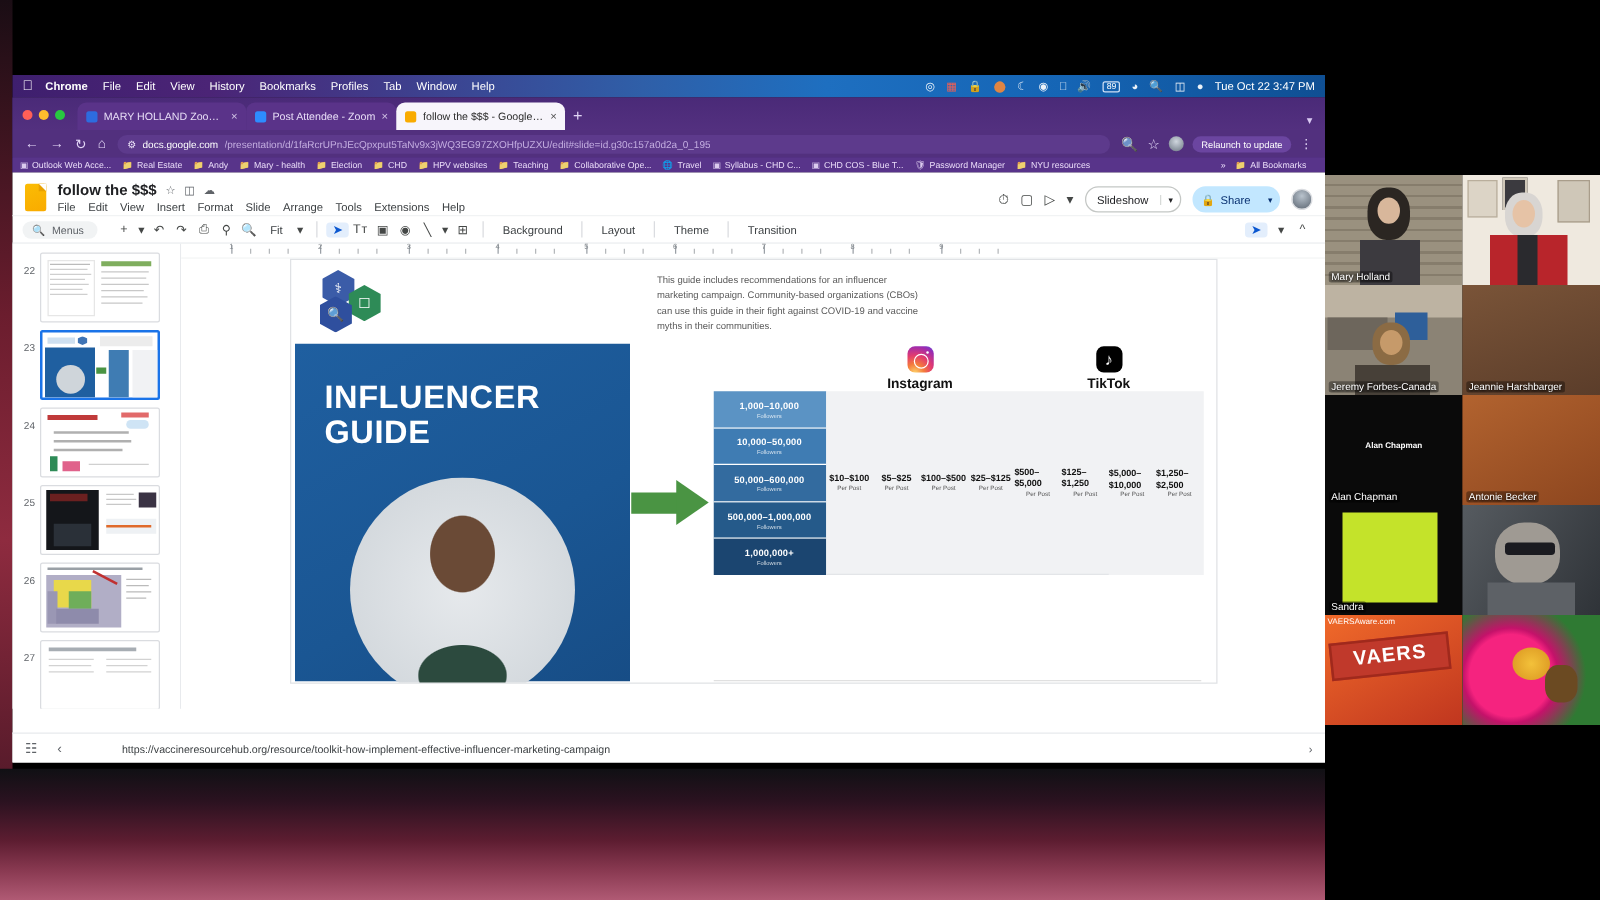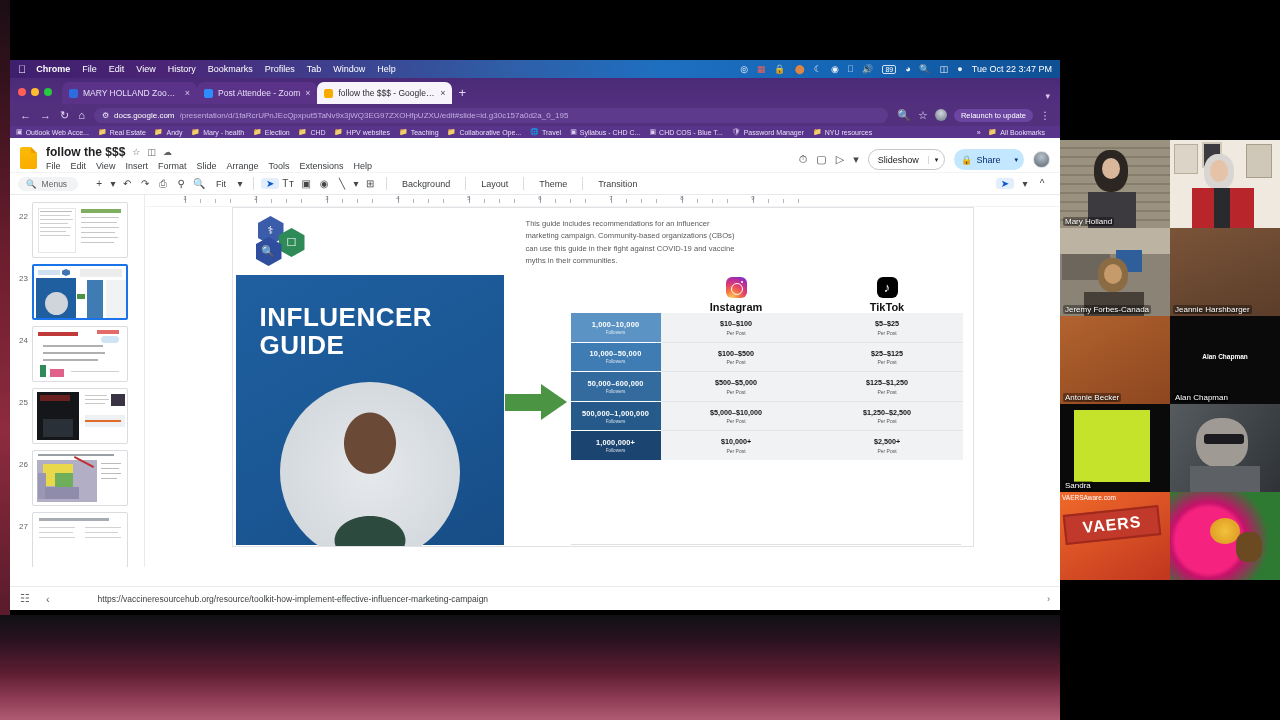--- a/index.html
+++ b/index.html
@@ -166,21 +166,21 @@
   .ig-icon:before { content:""; position:absolute; left:5.5px; top:5.5px; width:10px; height:10px;
     border:1.8px solid #fff; border-radius:50%; }
   .ig-icon:after { content:""; position:absolute; right:3.5px; top:3.5px; width:2.4px; height:2.4px;
     background:#fff; border-radius:50%; }
   .tt-icon { width:21px; height:21px; border-radius:6px; background:#000; position:relative;
     margin-bottom:3px; display:flex; align-items:center; justify-content:center;
     color:#fff; font-size:13px; line-height:1; }
   .pt-hlabel { font-size:11px; font-weight:bold; color:#111;text-align:center; }
   .pt-body { position:absolute; left:0; top:0; width:392px; height:147px; display:flex; }
   .pt-left { width:90px; display:flex; flex-direction:column; }
-  .pt-right { flex:1; background:#f1f2f4; display:flex; flex-direction:column; }
+  .pt-right { flex:1; background:#f1f2f4; display:flex; flex-direction:row; }
   .tier { flex:1; display:flex; flex-direction:column; align-items:center; justify-content:center;
     color:#fff; border-bottom:1px solid #ffffff; }
   .tier:last-child { border-bottom:none; }
   .tier-main { font-size:7.4px; font-weight:bold; letter-spacing:.2px; }
   .tier-sub { font-size:4.6px; opacity:.78; margin-top:1px; }
   .prow { flex:1; display:flex; border-bottom:1px solid #e3e5e8; }
   .prow:last-child { border-bottom:none; }
   .pcell { flex:1; display:flex; flex-direction:column; align-items:center; justify-content:center; }
   .pc-main { font-size:7.2px; font-weight:bold; color:#111; }
   .pc-sub { font-size:5px; color:#555; margin-top:1.5px; }
@@ -682,30 +682,20 @@
                   <div class="prow">
                     <div class="pcell">
                       <span class="pc-main">$5,000–$10,000</span>
                       <span class="pc-sub">Per Post</span>
                     </div>
                     <div class="pcell">
                       <span class="pc-main">$1,250–$2,500</span>
                       <span class="pc-sub">Per Post</span>
                     </div>
                   </div>
-                  <div class="prow">
-                    <div class="pcell">
-                      <span class="pc-main">$10,000+</span>
-                      <span class="pc-sub">Per Post</span>
-                    </div>
-                    <div class="pcell">
-                      <span class="pc-main">$2,500+</span>
-                      <span class="pc-sub">Per Post</span>
-                    </div>
-                  </div>
                 </div>
               </div>
             </div>
 
             <div class="rule"></div>
 
           </div>
         </div>
       </div>
     </div>
@@ -747,28 +737,28 @@
       <div style="position:absolute;left:44px;top:36px;width:18px;height:20px;border-radius:50%;background:#c69a6a"></div>
       <div style="position:absolute;left:24px;top:64px;width:60px;height:24px;background:#474038"></div>
       <span class="zname">Jeremy Forbes-Canada</span>
     </div>
 
     <div class="ztile" style="background:#6a4a33">
       <div style="position:absolute;inset:0;background:linear-gradient(160deg,#7a5438,#5b3d2a)"></div>
       <span class="zname">Jeannie Harshbarger</span>
     </div>
 
+    <div class="ztile" style="background:#0a0a0a">
+      <span class="zcenter-name">Alan Chapman</span>
+      <span class="zname">Alan Chapman</span>
+    </div>
+
     <div class="ztile" style="background:#a8592a">
       <div style="position:absolute;inset:0;background:linear-gradient(150deg,#b2632f,#8d461f)"></div>
       <span class="zname">Antonie Becker</span>
-    </div>
-
-    <div class="ztile" style="background:#0a0a0a">
-      <span class="zcenter-name">Alan Chapman</span>
-      <span class="zname">Alan Chapman</span>
     </div>
 
     <div class="ztile" style="background:#0a0a0a">
       <div style="position:absolute;left:14px;top:6px;width:76px;height:72px;background:#c4e32a"></div>
       <span class="zname">Sandra</span>
     </div>
 
     <div class="ztile" style="background:#3f4348">
       <div style="position:absolute;inset:0;background:linear-gradient(120deg,#565b60,#2f3338)"></div>
       <div style="position:absolute;left:26px;top:14px;width:52px;height:50px;border-radius:45%;background:#9f9a93"></div>

